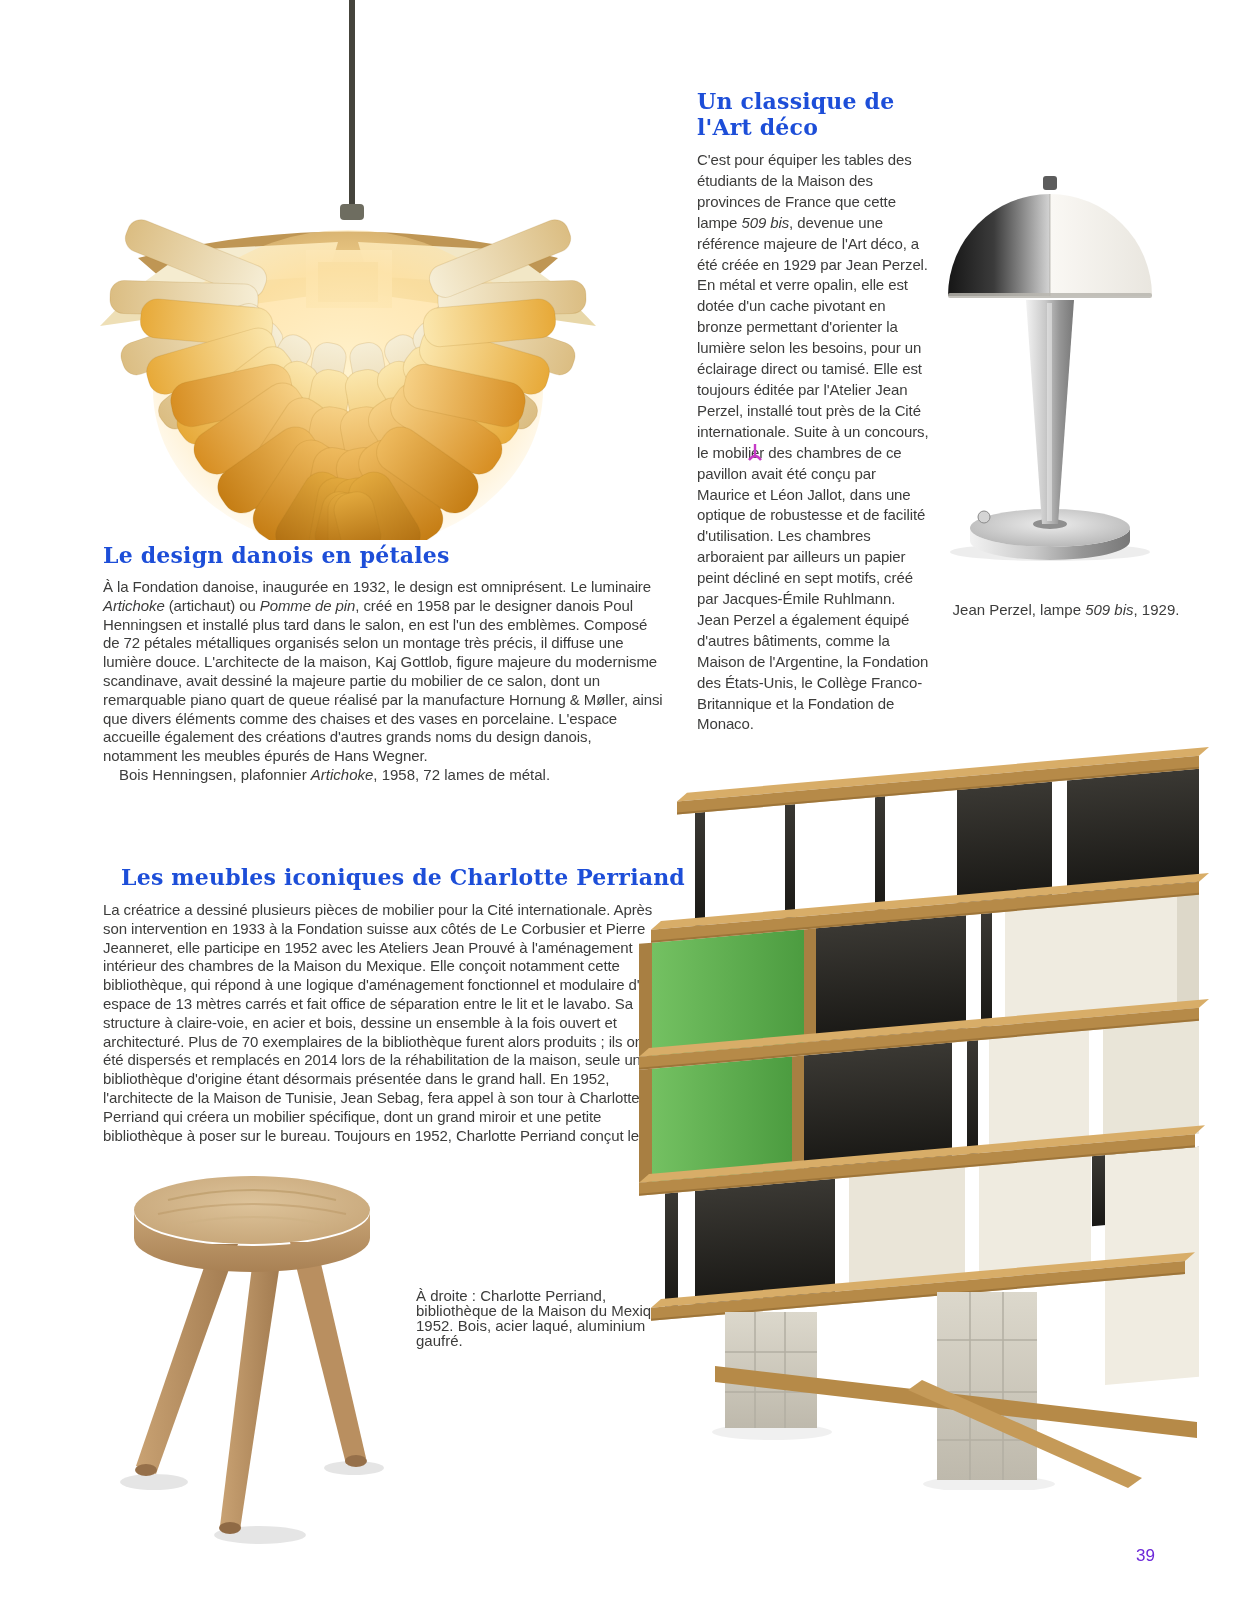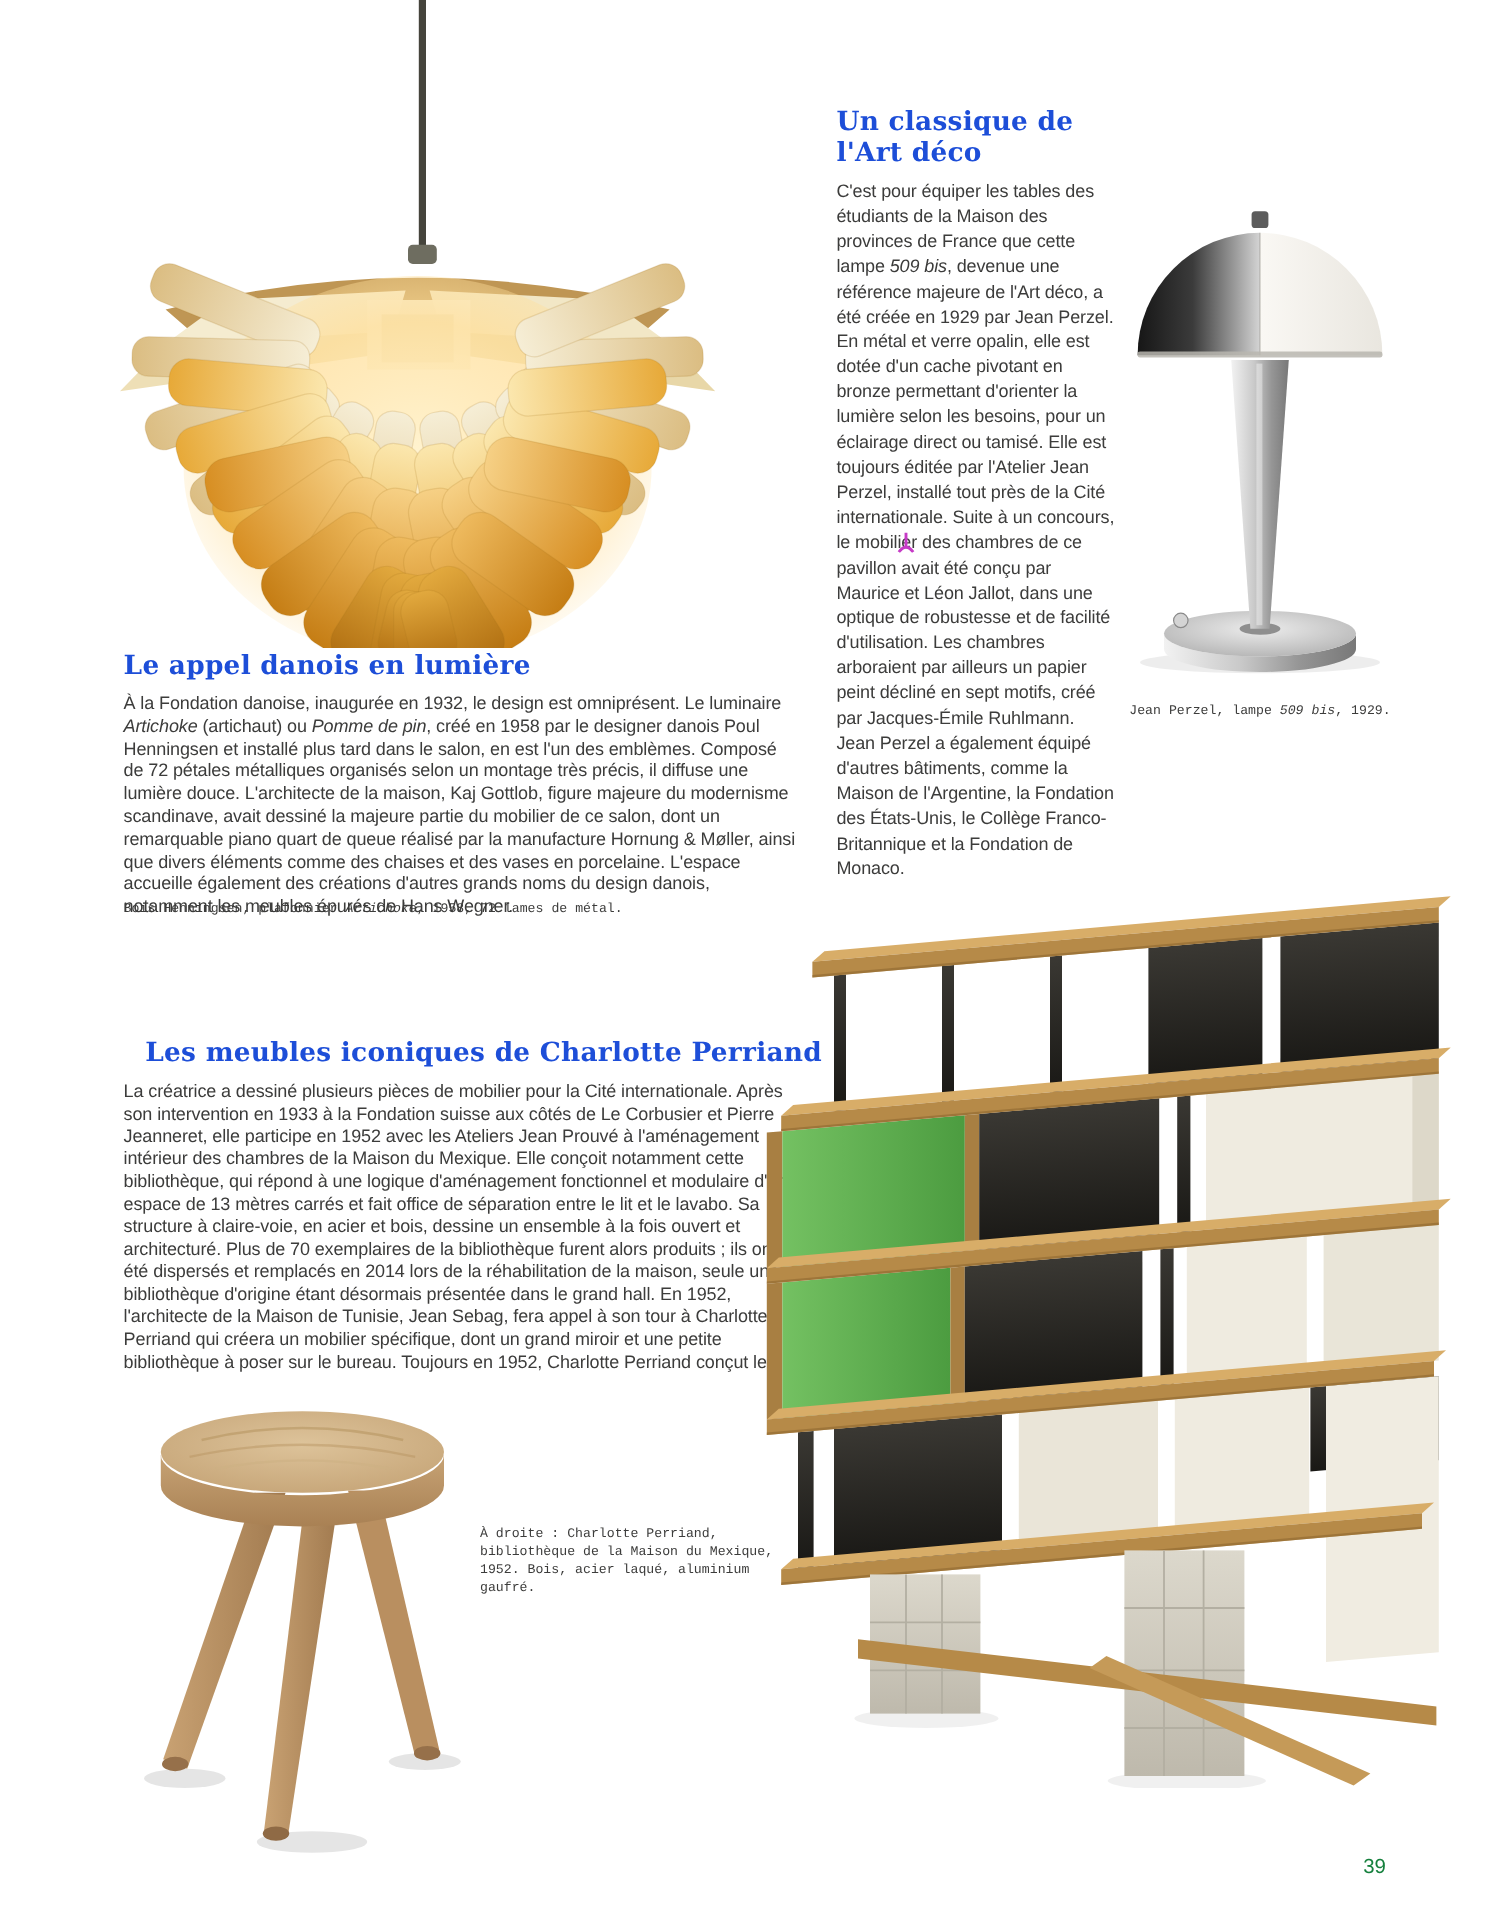--- a/index.html
+++ b/index.html
@@ -4,23 +4,23 @@
 <title>Magazine page 39</title>
 <style>
   html,body{margin:0;padding:0;background:#ffffff;}
   .page{position:relative;width:1240px;height:1600px;background:#ffffff;overflow:hidden;
         font-family:"Liberation Sans", sans-serif;color:#3c3c3b;}
   .abs{position:absolute;}
   .green-head{font-family:"DejaVu Serif", serif;font-weight:700;color:#1d4ed8;
               font-size:22px;line-height:26px;letter-spacing:.2px;margin:0;}
   .body-txt{font-size:15px;line-height:18.8px;letter-spacing:-.1px;margin:0;}
   .col-txt{font-size:15px;line-height:20.9px;letter-spacing:-.1px;margin:0;}
-  .caption{font-size:11px;line-height:15px;margin:0;font-family:Liberation Mono, monospace;}
+  .caption{font-size:15px;line-height:15px;margin:16px;}
   .it{font-style:italic;}
-  .page-num{font-size:17px;color:#15803d;}
+  .page-num{font-size:17px;color:#6d28d9;}
   svg{display:block;}
 </style>
 </head>
 <body>
 
 <div class="page">
 
   <svg class="abs" style="left:78px;top:0;" width="578" height="540" viewBox="0 0 578 540" id="artichoke-art">
     <defs>
       <linearGradient id="agPale" x1="0" y1="0" x2="0" y2="1">
@@ -189,21 +189,21 @@
         </g>
         <g transform="translate(270.0,499.2) rotate(0.0)">
           <rect x="-20" y="-6" width="40" height="62" rx="16.8" fill="url(#agGold4)" stroke="#a9761d" stroke-opacity=".18"></rect>
         </g>
         <g transform="translate(273.4,498.9) rotate(-14.0)">
           <rect x="-20" y="-6" width="40" height="62" rx="16.8" fill="url(#agGold4)" stroke="#a9761d" stroke-opacity=".18"></rect>
         </g>
       </g>
   </svg>
 
-  <h2 class="abs green-head" style="left:103px;top:542px;width:560px;">Le appel danois en lumière</h2>
+  <h2 class="abs green-head" style="left:103px;top:542px;width:560px;">Le design danois en pétales</h2>
   <p class="abs body-txt" style="left:103px;top:578px;width:562px;"><span>À la Fondation danoise, inaugurée en 1932, le design est omniprésent. Le luminaire </span><span class="it">Artichoke</span><span> (artichaut) ou </span><span class="it">Pomme de pin</span><span>, créé en 1958 par le designer danois Poul Henningsen et installé plus tard dans le salon, en est l'un des emblèmes. Composé de 72 pétales métalliques organisés selon un montage très précis, il diffuse une lumière douce. L'architecte de la maison, Kaj Gottlob, figure majeure du modernisme scandinave, avait dessiné la majeure partie du mobilier de ce salon, dont un remarquable piano quart de queue réalisé par la manufacture Hornung &amp; Møller, ainsi que divers éléments comme des chaises et des vases en porcelaine. L'espace accueille également des créations d'autres grands noms du design danois, notamment les meubles épurés de Hans Wegner.</span></p>
   <p class="abs caption" style="left:103px;top:751px;width:562px;"><span>Bois Henningsen, plafonnier </span><span class="it">Artichoke</span><span>, 1958, 72 lames de métal.</span></p>
 
   <h2 class="abs green-head" style="left:697px;top:88px;width:205px;">Un classique de l'Art déco</h2>
   <p class="abs col-txt" style="left:697px;top:150px;width:234px;"><span>C'est pour équiper les tables des étudiants de la Maison des provinces de France que cette lampe </span><span class="it">509 bis</span><span>, devenue une référence majeure de l'Art déco, a été créée en 1929 par Jean Perzel. En métal et verre opalin, elle est dotée d'un cache pivotant en bronze permettant d'orienter la lumière selon les besoins, pour un éclairage direct ou tamisé. Elle est toujours éditée par l'Atelier Jean Perzel, installé tout près de la Cité internationale. Suite à un concours, le mobilier des chambres de ce pavillon avait été conçu par Maurice et Léon Jallot, dans une optique de robustesse et de facilité d'utilisation. Les chambres arboraient par ailleurs un papier peint décliné en sept motifs, créé par Jacques-Émile Ruhlmann. Jean Perzel a également équipé d'autres bâtiments, comme la Maison de l'Argentine, la Fondation des États-Unis, le Collège Franco-Britannique et la Fondation de Monaco.</span></p>
 
   <svg class="abs" style="left:747px;top:443px;" width="16" height="20" viewBox="0 0 16 20">
     <path d="M8,1 L8,12" stroke="#c63bc6" stroke-width="2.4" fill="none"></path>
     <path d="M2,17 Q8,9 14,17" stroke="#c63bc6" stroke-width="2.4" fill="none"></path>
   </svg>

